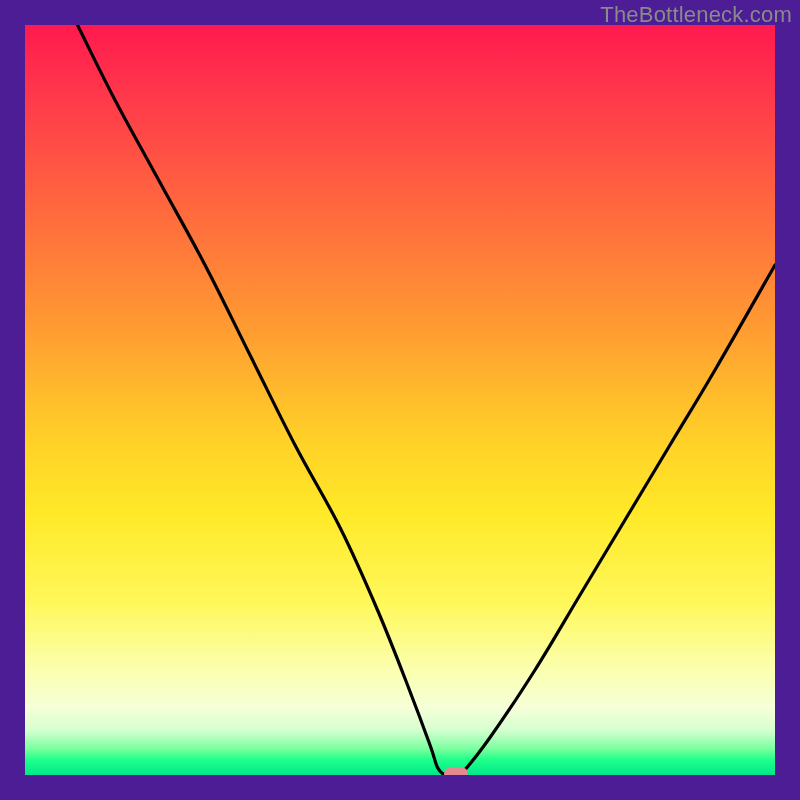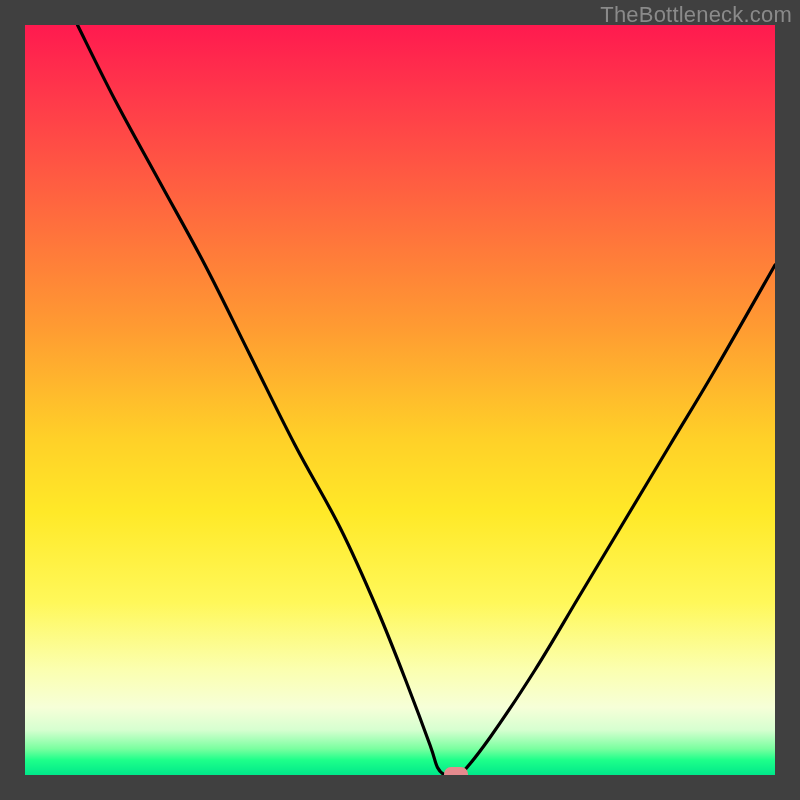--- a/index.html
+++ b/index.html
@@ -10,21 +10,21 @@
     background: #000;
     overflow: hidden;
     font-family: Arial, Helvetica, sans-serif;
   }
   .frame {
     position: absolute;
     left: 0;
     top: 0;
     width: 800px;
     height: 800px;
-    background: #404040;
+    background: #4c1d95;
   }
   .watermark {
     position: absolute;
     top: 2px;
     right: 8px;
     color: #8a8a8a;
     font-size: 22px;
     font-weight: 500;
     letter-spacing: 0.2px;
     z-index: 10;

